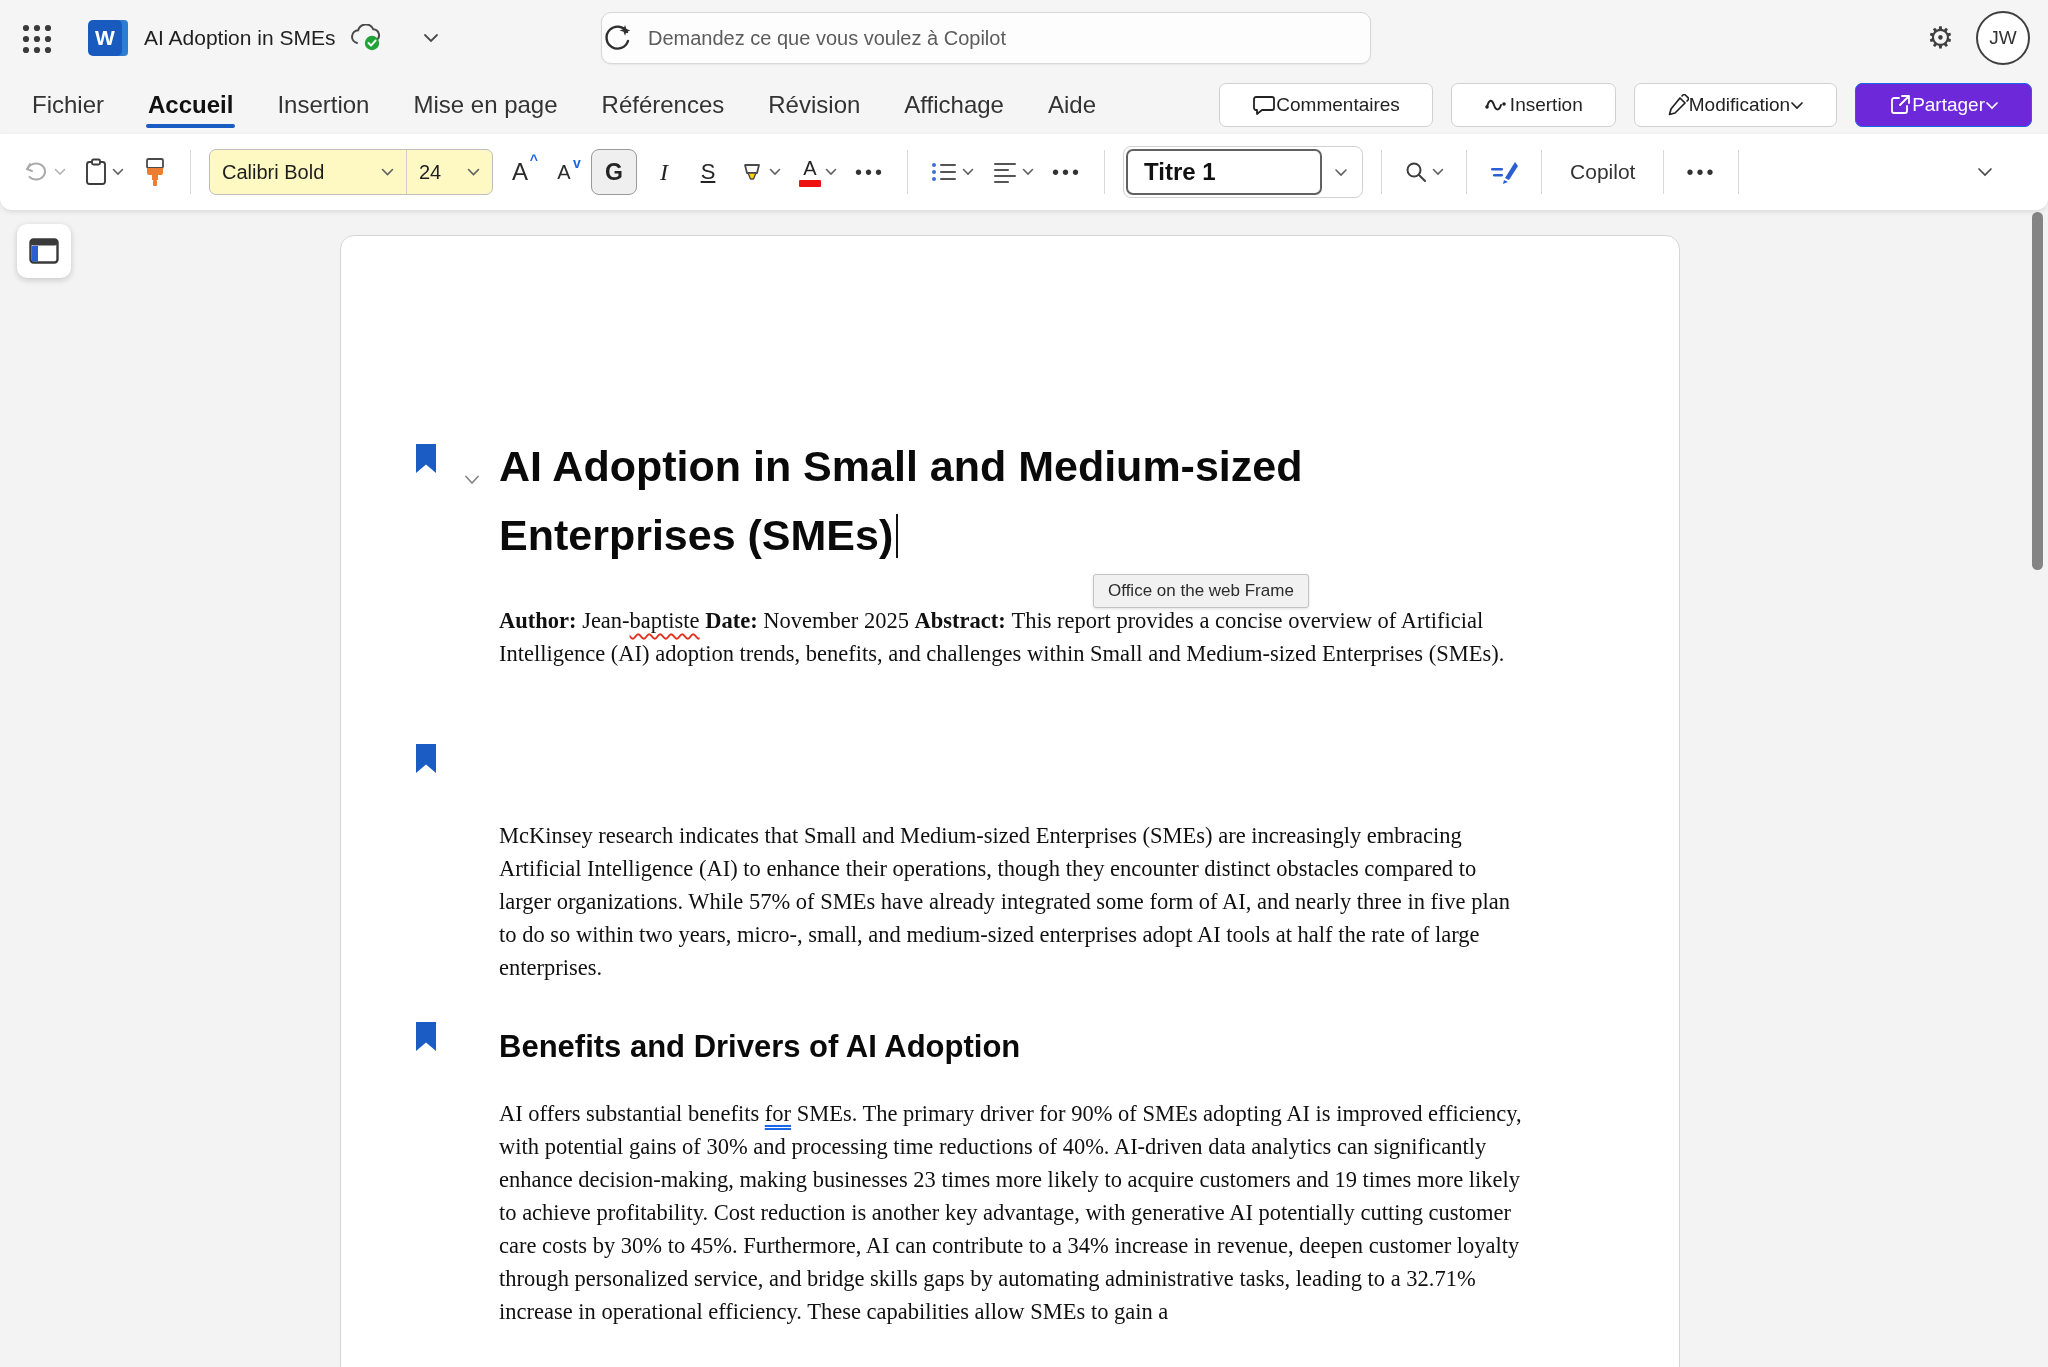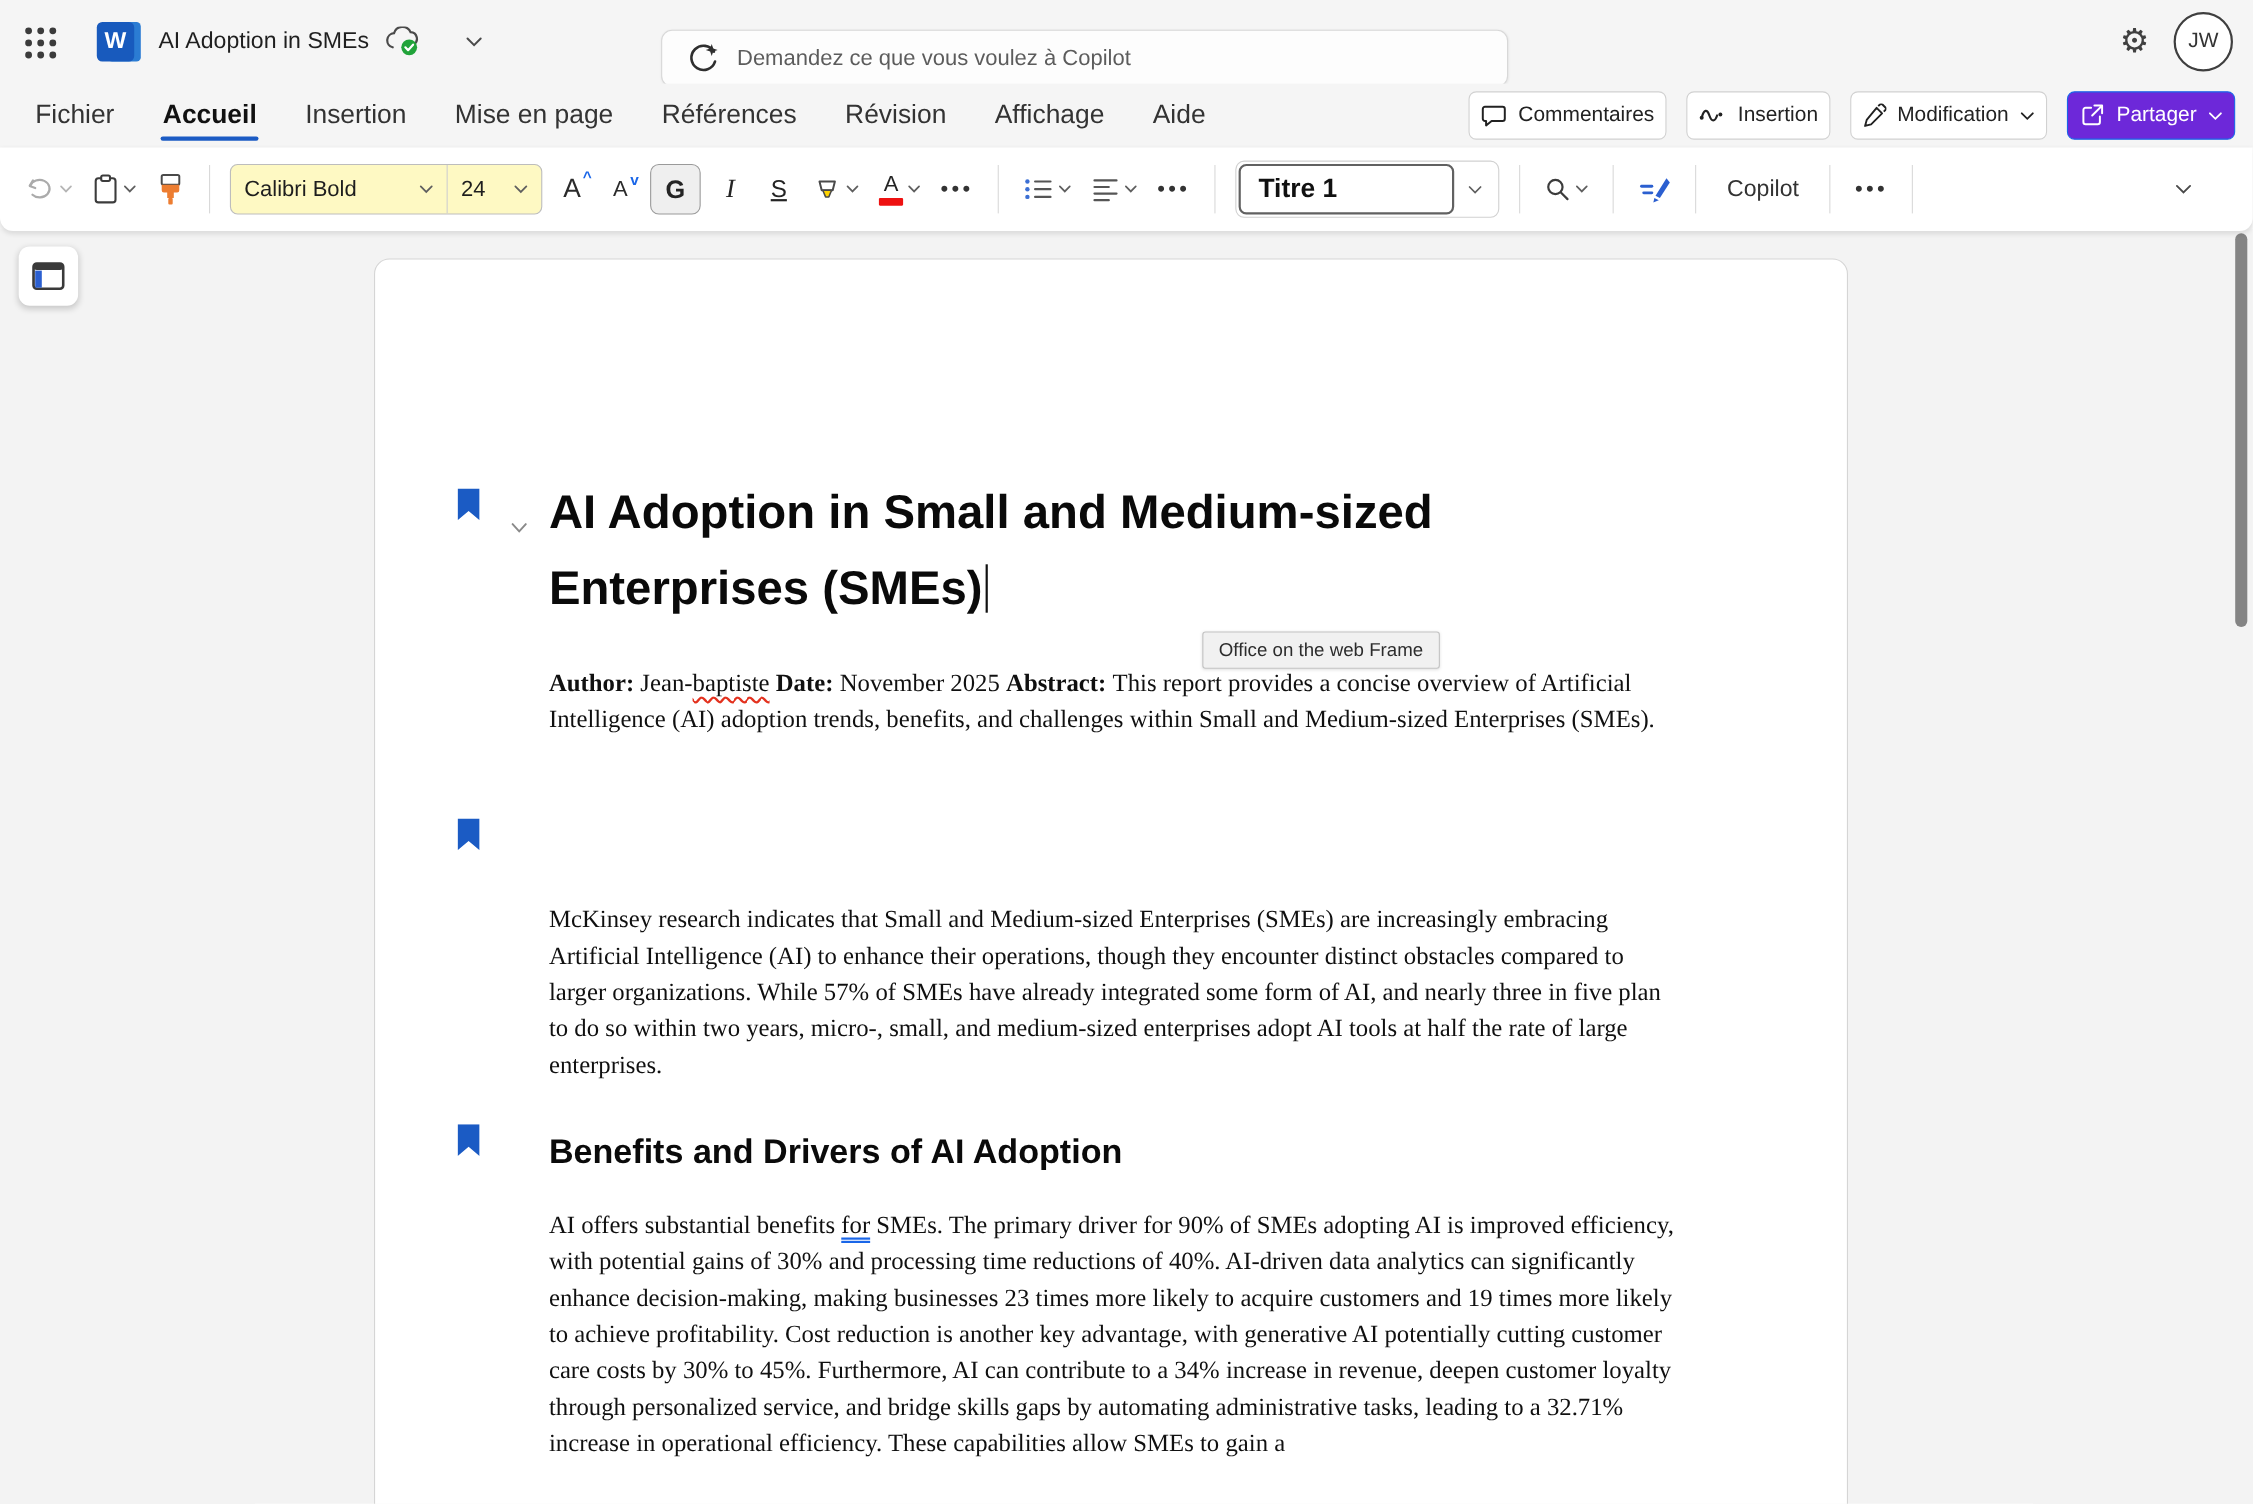--- a/index.html
+++ b/index.html
@@ -7,34 +7,34 @@
   body { font-family:"Liberation Sans", sans-serif; background:#f5f5f5; color:#242424; position:relative; }
 
   
   .titlebar { position:absolute; left:0; top:0; width:2048px; height:76px; background:#f5f5f5; }
   .waffle { position:absolute; left:18px; top:20px; width:38px; height:38px; display:flex; align-items:center; justify-content:center; border-radius:6px; cursor:pointer; }
   .doc-id { position:absolute; left:88px; top:14px; height:48px; display:flex; align-items:center; gap:14px; }
   .word-tile { position:relative; width:42px; height:42px; }
   .word-tile .back { position:absolute; left:10px; top:3px; width:30px; height:36px; background:#2b7cd3; border-radius:4px; }
   .word-tile .front { position:absolute; left:0; top:3px; width:34px; height:36px; background:#185abd; border-radius:5px; color:#fff; font-weight:bold; font-size:21px; display:flex; align-items:center; justify-content:center; }
   .doc-title { font-size:21px; color:#1f1f1f; }
-  .copilot-box { position:absolute; left:601px; top:27px; width:770px; height:52px; background:#fdfdfd; border:1px solid #d8d8d8; border-radius:10px; box-shadow:0 1px 2px rgba(0,0,0,.06); display:flex; align-items:center; padding-left:22px; gap:16px; }
+  .copilot-box { position:absolute; left:601px; top:12px; width:770px; height:52px; background:#fdfdfd; border:1px solid #d8d8d8; border-radius:10px; box-shadow:0 1px 2px rgba(0,0,0,.06); display:flex; align-items:center; gap:16px; }
   .copilot-box .ph { font-size:20px; color:#5c5c5c; }
   .tb-right { position:absolute; right:18px; top:14px; height:48px; display:flex; align-items:center; gap:22px; }
   .gear { font-size:30px; color:#404040; line-height:1; cursor:pointer; }
   .avatar { width:54px; height:54px; border-radius:50%; border:2px solid #3f3f3f; display:flex; align-items:center; justify-content:center; font-size:19px; color:#333; background:#fff; cursor:pointer; }
 
   
   .menubar { position:absolute; left:0; top:76px; width:2048px; height:58px; background:#f5f5f5; display:flex; align-items:center; }
   .menu-items { display:flex; align-items:center; gap:44px; padding-left:32px; height:100%; }
   .menu-item { font-size:24px; color:#333; position:relative; height:100%; display:flex; align-items:center; cursor:pointer; }
   .menu-item.active { font-weight:bold; color:#111; }
   .menu-item.active .underline { position:absolute; left:-2px; right:-2px; bottom:6px; height:4px; border-radius:2px; background:#1b5bc4; }
   .menu-actions { margin-left:auto; display:flex; align-items:center; gap:18px; padding-right:16px; }
-  .chip { height:44px; border:1px solid #d1d1d1; background:#fff; border-radius:7px; display:flex; align-items:center; gap:10px; padding:0 10px; font-size:19px; color:#222; cursor:pointer; }
+  .chip { height:44px; border:1px solid #d1d1d1; background:#fff; border-radius:7px; display:flex; align-items:center; padding:0 32px; font-size:19px; color:#222; cursor:pointer; }
   .chip.primary { background:#6d28d9; border-color:#1a66e8; color:#fff; }
 
   
   .toolbar { position:absolute; left:0; top:134px; width:2048px; height:76px; background:#fff; border-radius:0 0 12px 12px; box-shadow:0 2px 5px rgba(0,0,0,.10); display:flex; align-items:center; padding:0 20px; gap:10px; z-index:5; }
   .tbtn { height:48px; min-width:34px; display:flex; align-items:center; justify-content:center; gap:4px; border-radius:6px; cursor:pointer; padding:0 4px; }
   .tdivider { width:1px; height:44px; background:#d9d9d9; margin:0 8px; flex:none; }
   .combo { height:46px; border:1px solid #bdbdbd; border-radius:7px; display:flex; align-items:center; background:#fef9c3; }
   .combo .seg { display:flex; align-items:center; gap:10px; padding:0 12px; height:100%; font-size:20px; color:#1e1e1e; cursor:pointer; }
   .combo .seg + .seg { border-left:1px solid #cfcfcf; }
   .bold-g { width:46px; height:46px; border:1px solid #9a9a9a; background:#efefef; border-radius:8px; display:flex; align-items:center; justify-content:center; font-weight:bold; font-size:23px; cursor:pointer; }

